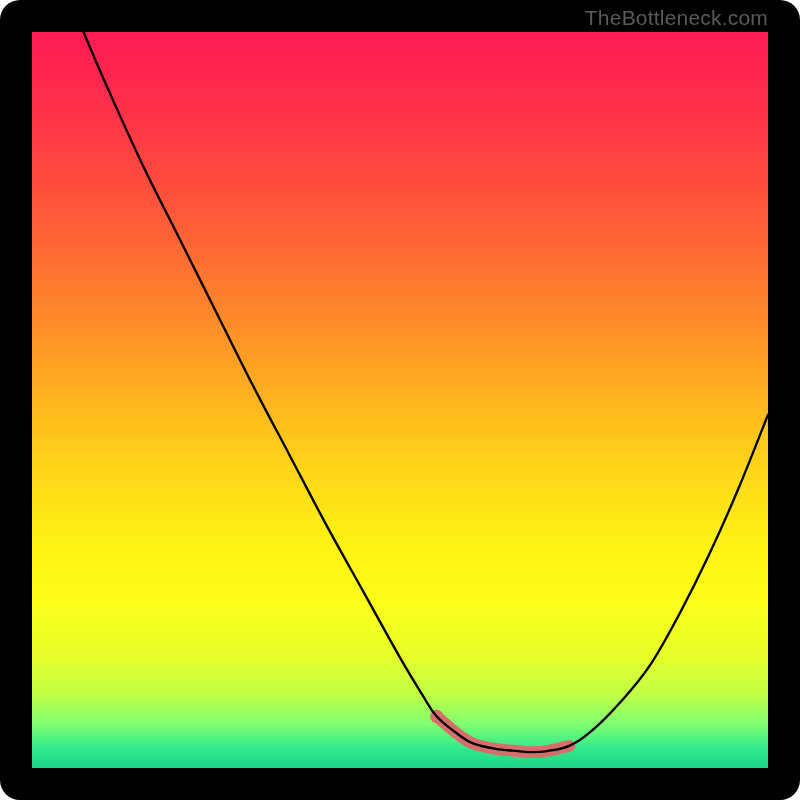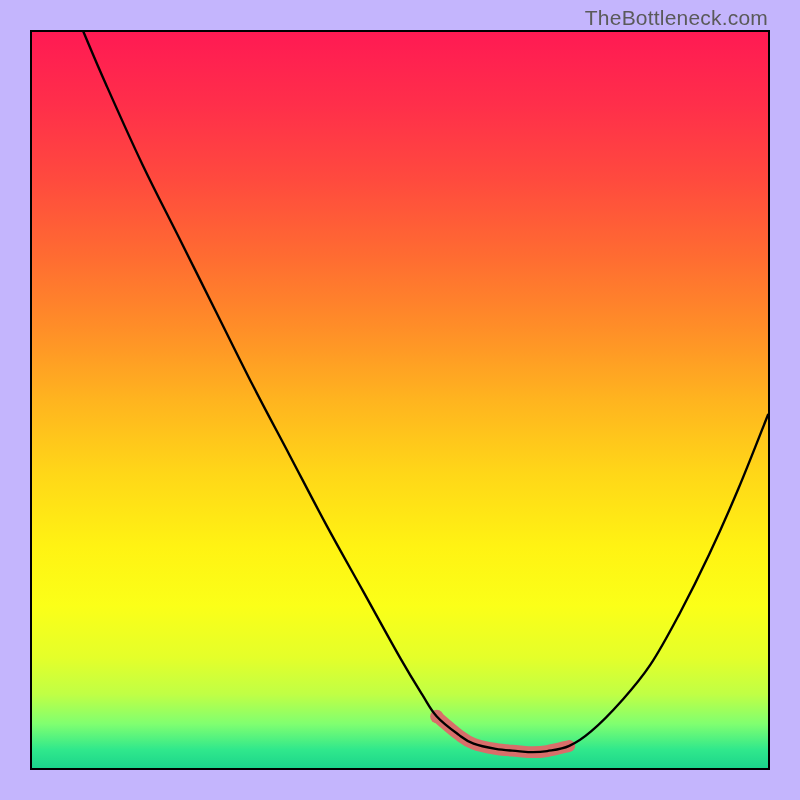--- a/index.html
+++ b/index.html
@@ -1,21 +1,22 @@
 <!DOCTYPE html>
 <html><head>
 <meta charset="utf-8">
 <style>
   * { margin: 0; padding: 0; box-sizing: border-box; }
   html, body { width: 800px; height: 800px; overflow: hidden; background: #fff; }
   .chart-container {
     position: relative;
     width: 800px;
     height: 800px;
-    background: #c4b5fd;
+    background: #000000;
+    border-radius: 20px;
   }
   .plot-area {
     position: absolute;
     left: 30px;
     top: 30px;
     width: 740px;
     height: 740px;
     border: 2px solid #000;
   }
   .gradient-bg {

